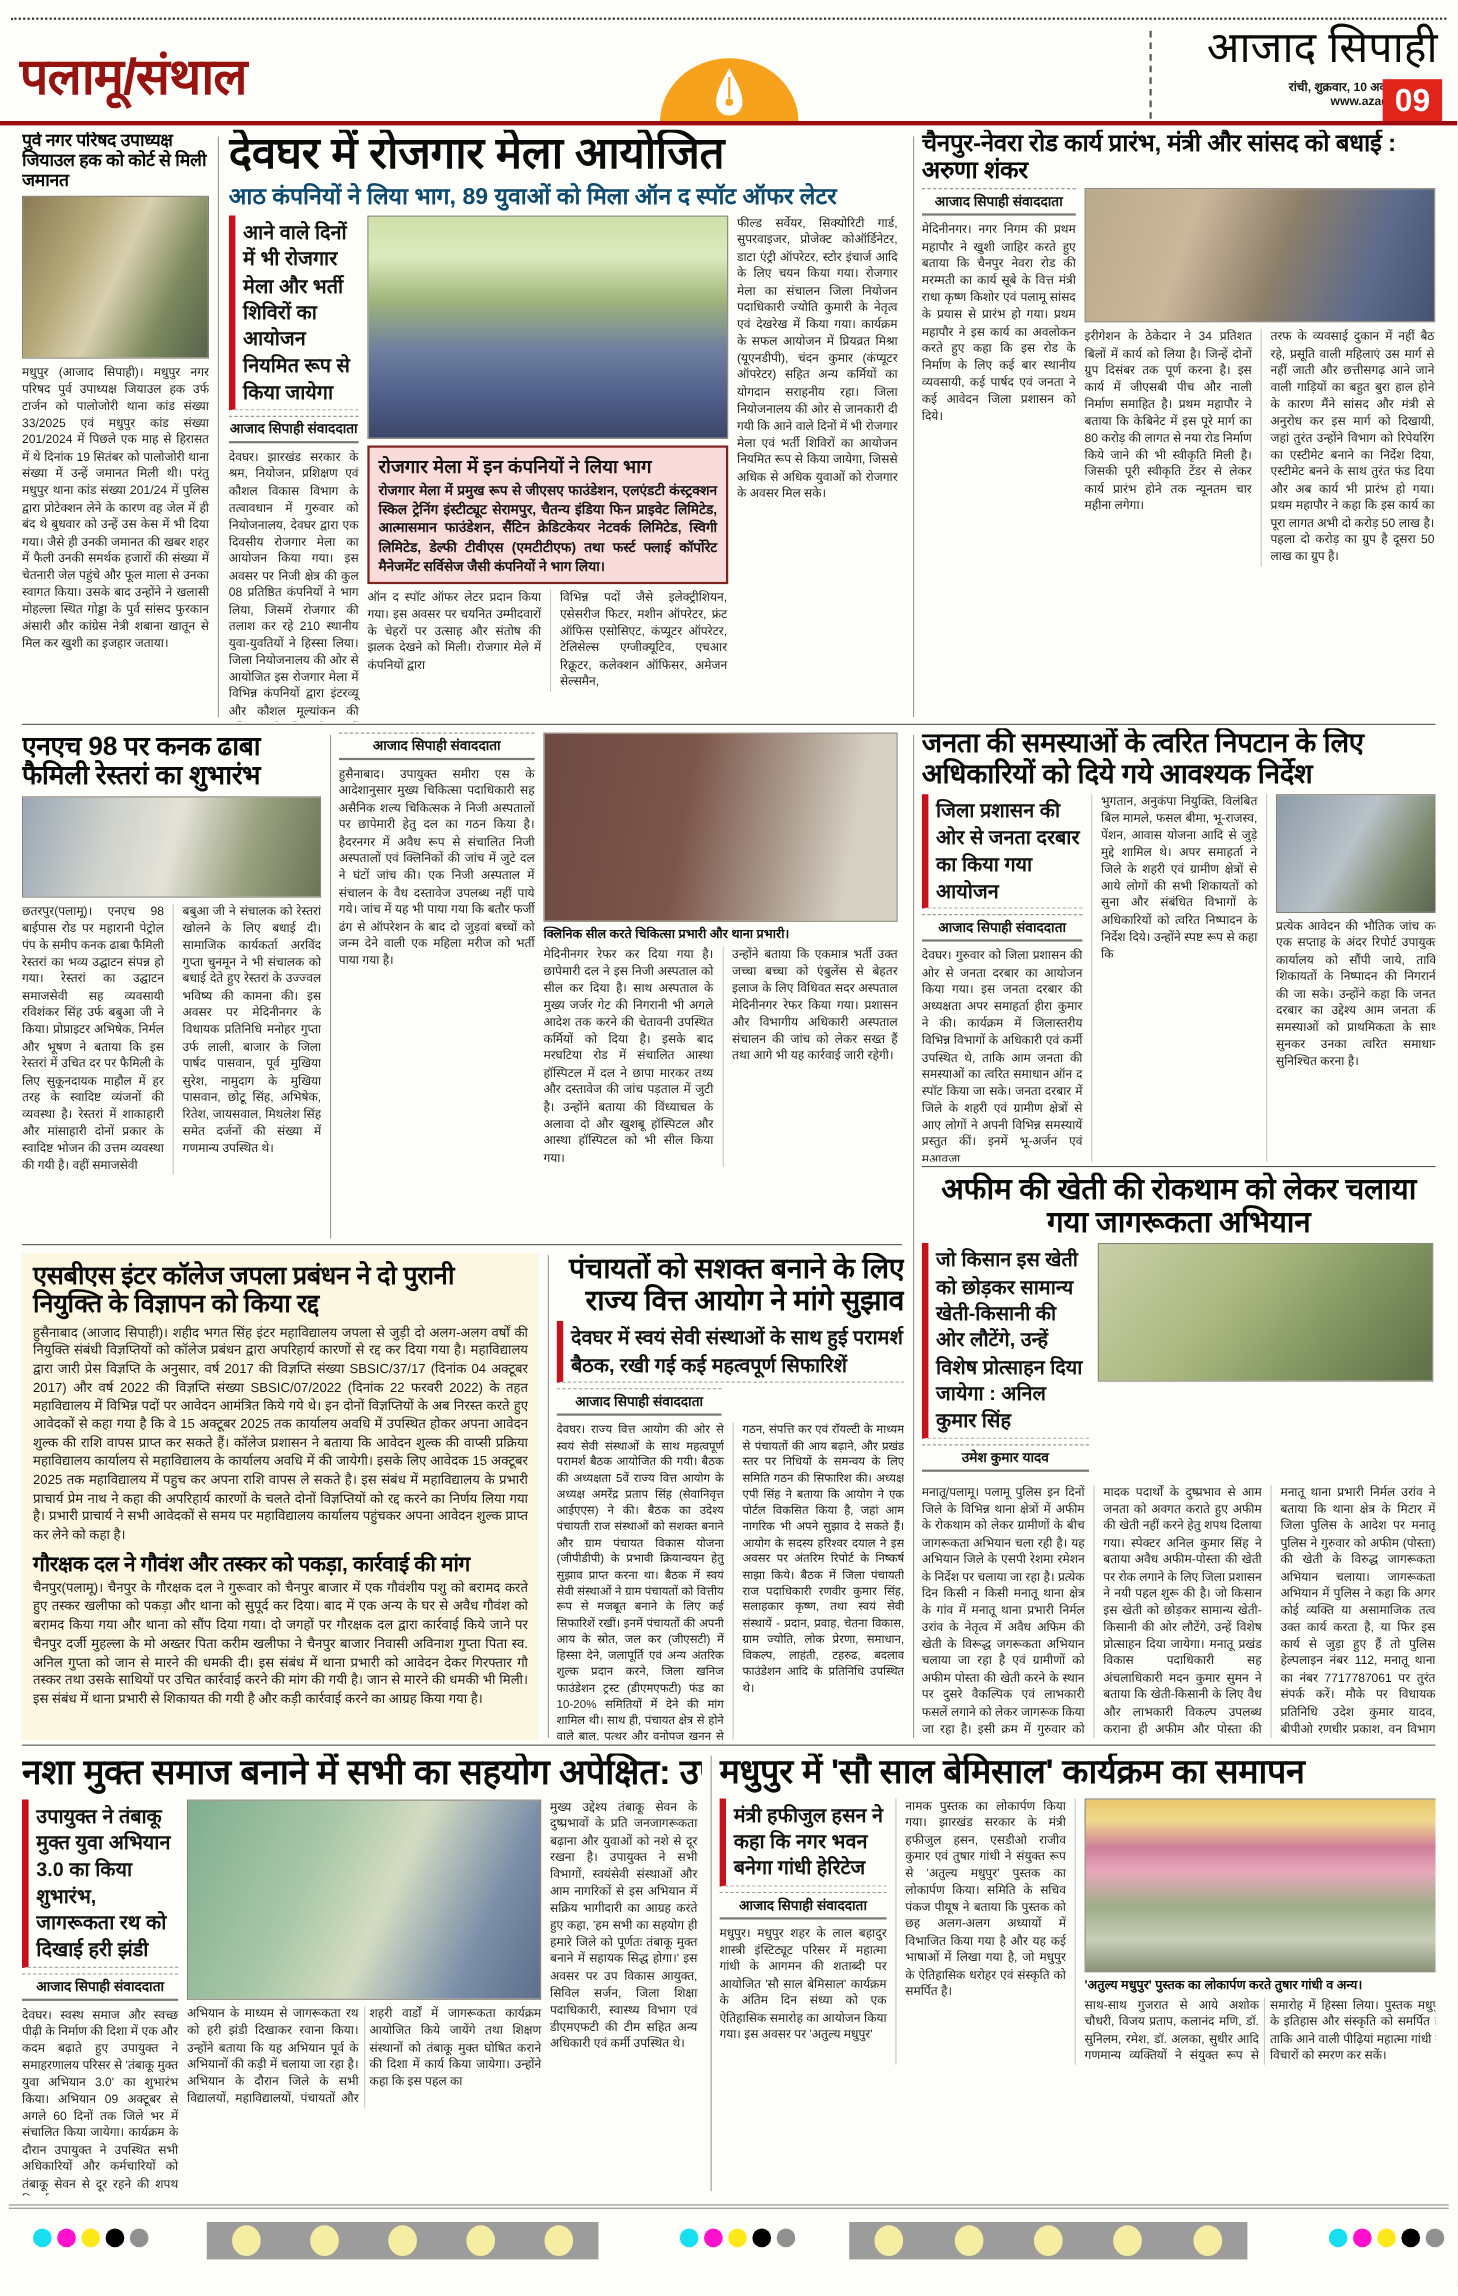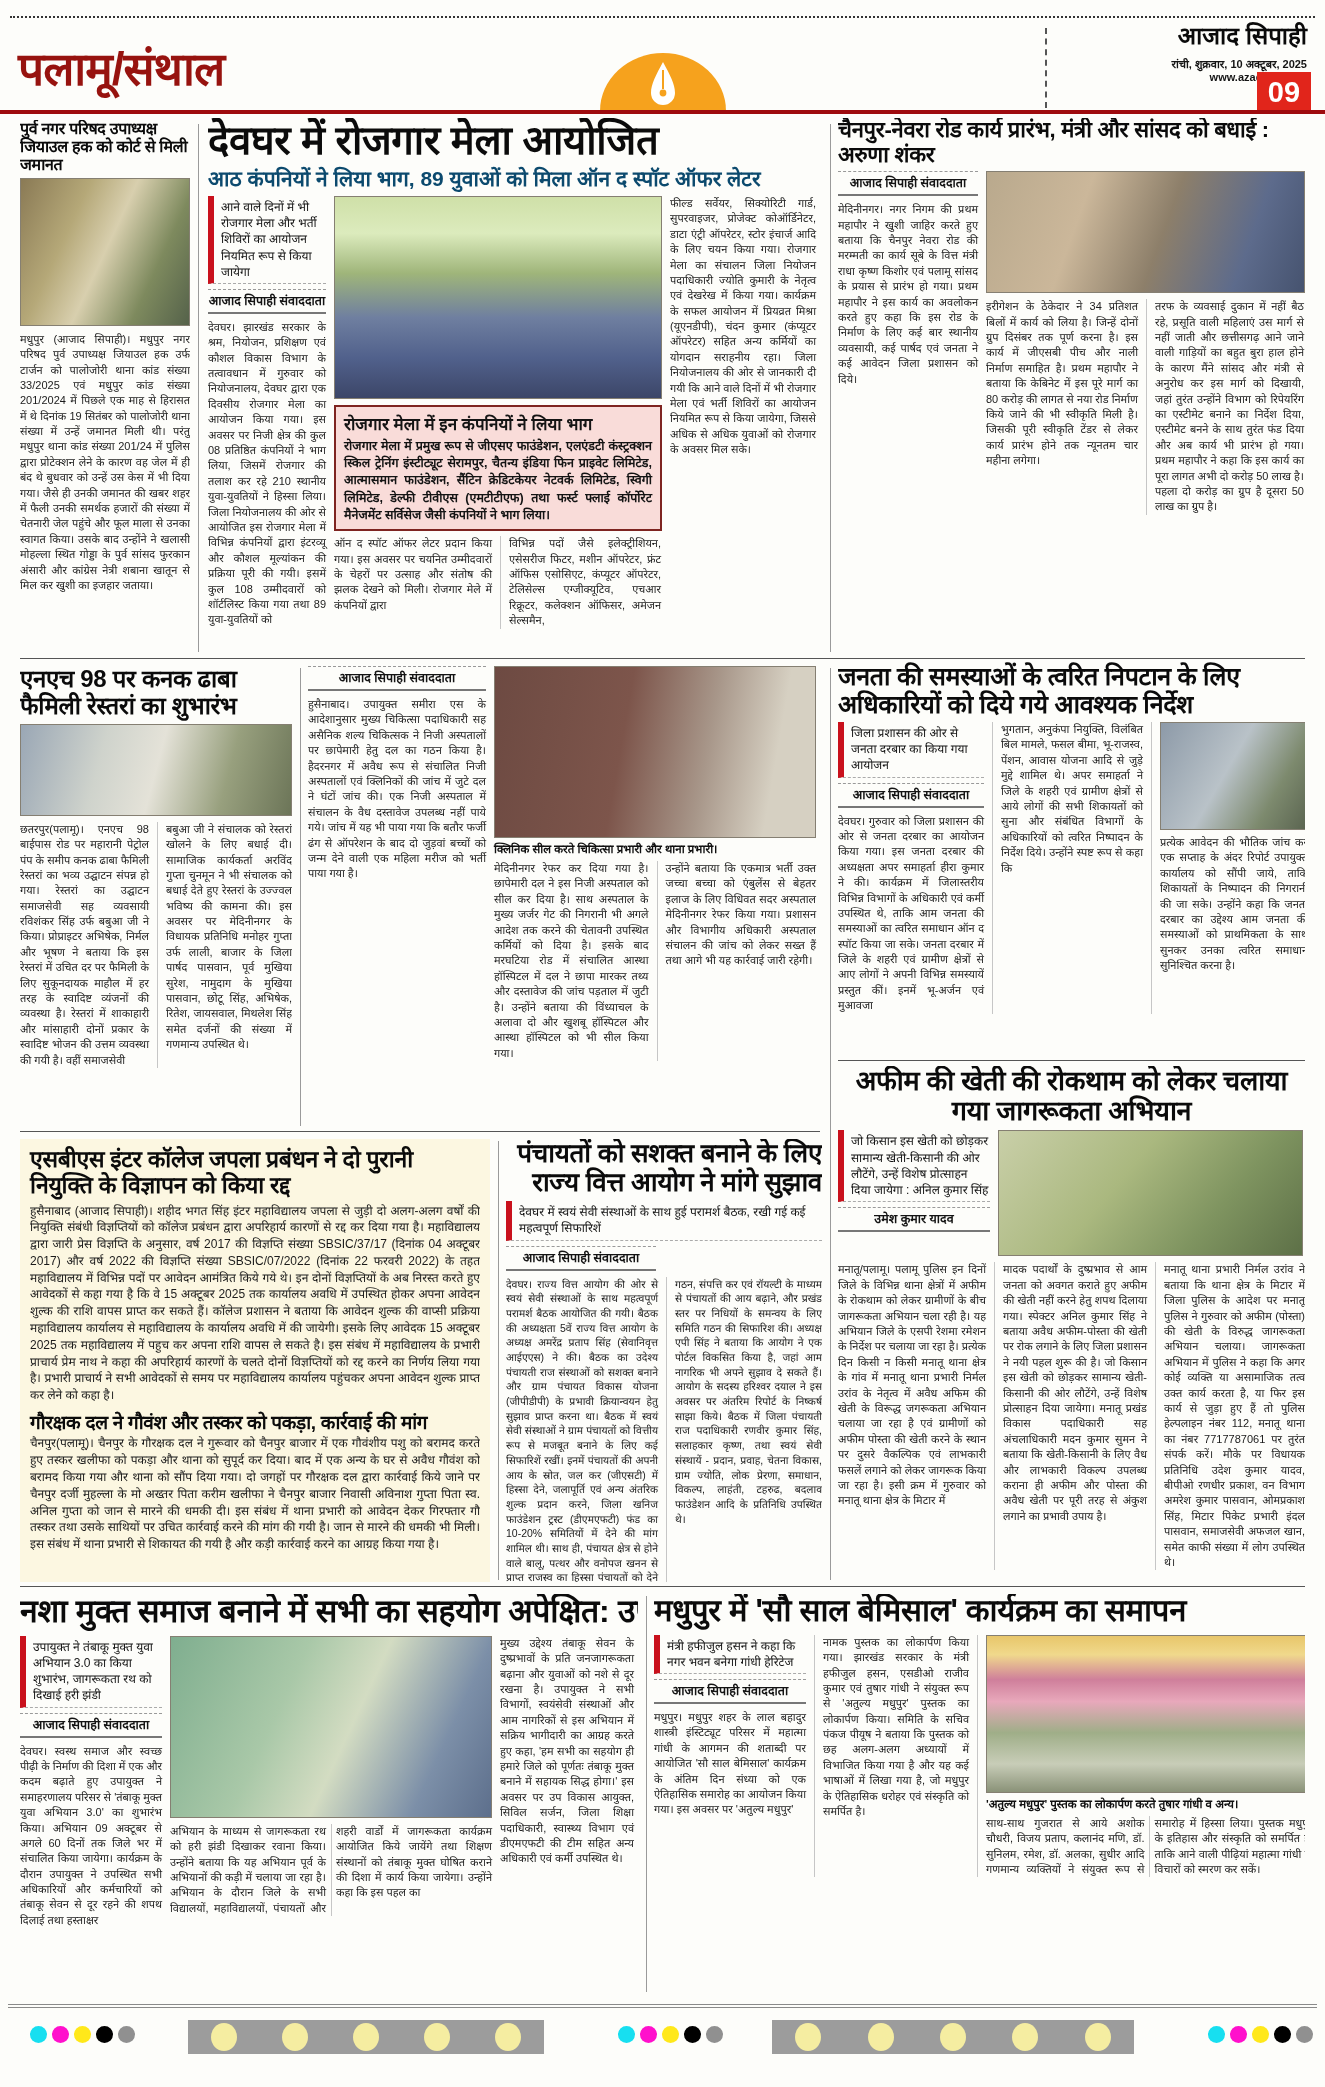--- a/index.html
+++ b/index.html
@@ -4,38 +4,38 @@
 <style>
   html,body{margin:0;padding:0;background:#e9e9e9;font-family:"Liberation Sans","DejaVu Sans",sans-serif;}
   .page{position:relative;width:1325px;height:2087px;background:#fdfdfa;margin:0 auto;overflow:hidden;color:#141414;}
   .article{position:absolute;overflow:hidden;}
   .hl{font-weight:800;color:#0b0b0b;line-height:1.12;margin:0 0 4px;letter-spacing:-.3px;}
   .subhl{font-weight:800;font-size:21px;line-height:1.15;margin:2px 0 5px;color:#0c4a6e;}
   .row{display:flex;gap:8px;}
   .row.ruled>*+*{border-left:1px solid #c6c6c6;padding-left:8px;}
   .body-txt{font-size:11px;line-height:1.4;text-align:justify;color:#1b1b1b;}
   .small{font-size:10.5px;}
-  .kicker{border-left:6px solid #c9111c;padding:3px 0 3px 7px;font-weight:400;font-size:12px;line-height:1.35;border-bottom:1px dashed #aaa;margin-bottom:5px;}
+  .kicker{border-left:6px solid #c9111c;padding:3px 0 3px 7px;font-weight:700;font-size:18px;line-height:1.35;border-bottom:1px dashed #aaa;margin-bottom:5px;}
   .byline{font-weight:700;font-size:12.5px;text-align:center;padding:2px 0 3px;border-top:1px dashed #999;border-bottom:2px solid #777;margin-bottom:6px;white-space:nowrap;overflow:hidden;}
   .photo{width:100%;border:1px solid #857f72;box-sizing:border-box;}
   .caption{font-weight:700;font-size:11.5px;margin:3px 0 5px;color:#101010;}
   .pinkbox{background:#f9dcd9;border:2px solid #7e2420;padding:5px 8px;}
   .pb-title{font-weight:800;font-size:17px;margin-bottom:3px;}
   .pb-text{font-weight:700;font-size:12.5px;line-height:1.38;text-align:justify;}
   .yellow{background:#fcf7e1;box-sizing:border-box;padding:8px 10px;}
   .vrule{position:absolute;width:1px;background:#9a9a9a;}
   .hrule{position:absolute;height:1px;background:#555;}
   .cols2{column-count:2;column-gap:10px;column-rule:1px solid #c6c6c6;}
   
   .dotted-rule{position:absolute;left:10px;top:16px;width:1305px;border-top:2px dotted #333;}
   .section-name{position:absolute;left:18px;top:36px;font-size:46px;font-weight:800;color:#97130f;letter-spacing:-1px;}
   .red-rule{position:absolute;left:0;top:110px;width:1325px;height:4px;background:#9e0b0e;}
   .logo-arch{position:absolute;left:600px;top:52px;width:126px;height:59px;}
   .mast-right{position:absolute;right:18px;top:24px;width:250px;text-align:right;}
-  .paper-name{font-size:24px;font-weight:700;color:#0a0a0a;line-height:1;}
+  .paper-name{font-size:39px;font-weight:400;color:#0a0a0a;line-height:1;}
   .edition-line{font-size:11px;font-weight:700;margin-top:8px;}
   .website{font-size:11px;font-weight:700;}
   .page-box{position:absolute;right:14px;top:72px;width:54px;height:40px;background:#e1251b;color:#fff;font-size:29px;font-weight:800;display:flex;align-items:center;justify-content:center;}
   .mast-dash{position:absolute;right:278px;top:28px;height:80px;border-left:2px dashed #555;}
   
   .ph-bail{background:linear-gradient(115deg,#8a7a55,#b5a878 30%,#d8cfae 50%,#7e8a5e 75%,#55624a);}
   .ph-rojgar{background:linear-gradient(180deg,#cfe0a8 0,#dcebbd 18%,#9fb57a 38%,#6f7fa0 60%,#51618c 80%,#3c4668);}
   .ph-chainpur{background:linear-gradient(110deg,#b9a98d,#cbb79a 30%,#8d7f6a 55%,#5d6b8c 80%,#46536f);}
   .ph-nh98{background:linear-gradient(105deg,#9aa7b5,#cfd3cc 30%,#e4e2d8 50%,#98a07e 75%,#6c7558);}
   .ph-svasthya{background:linear-gradient(100deg,#6d4a42,#7d554b 40%,#a8978a 65%,#d6d0c2 85%);}

